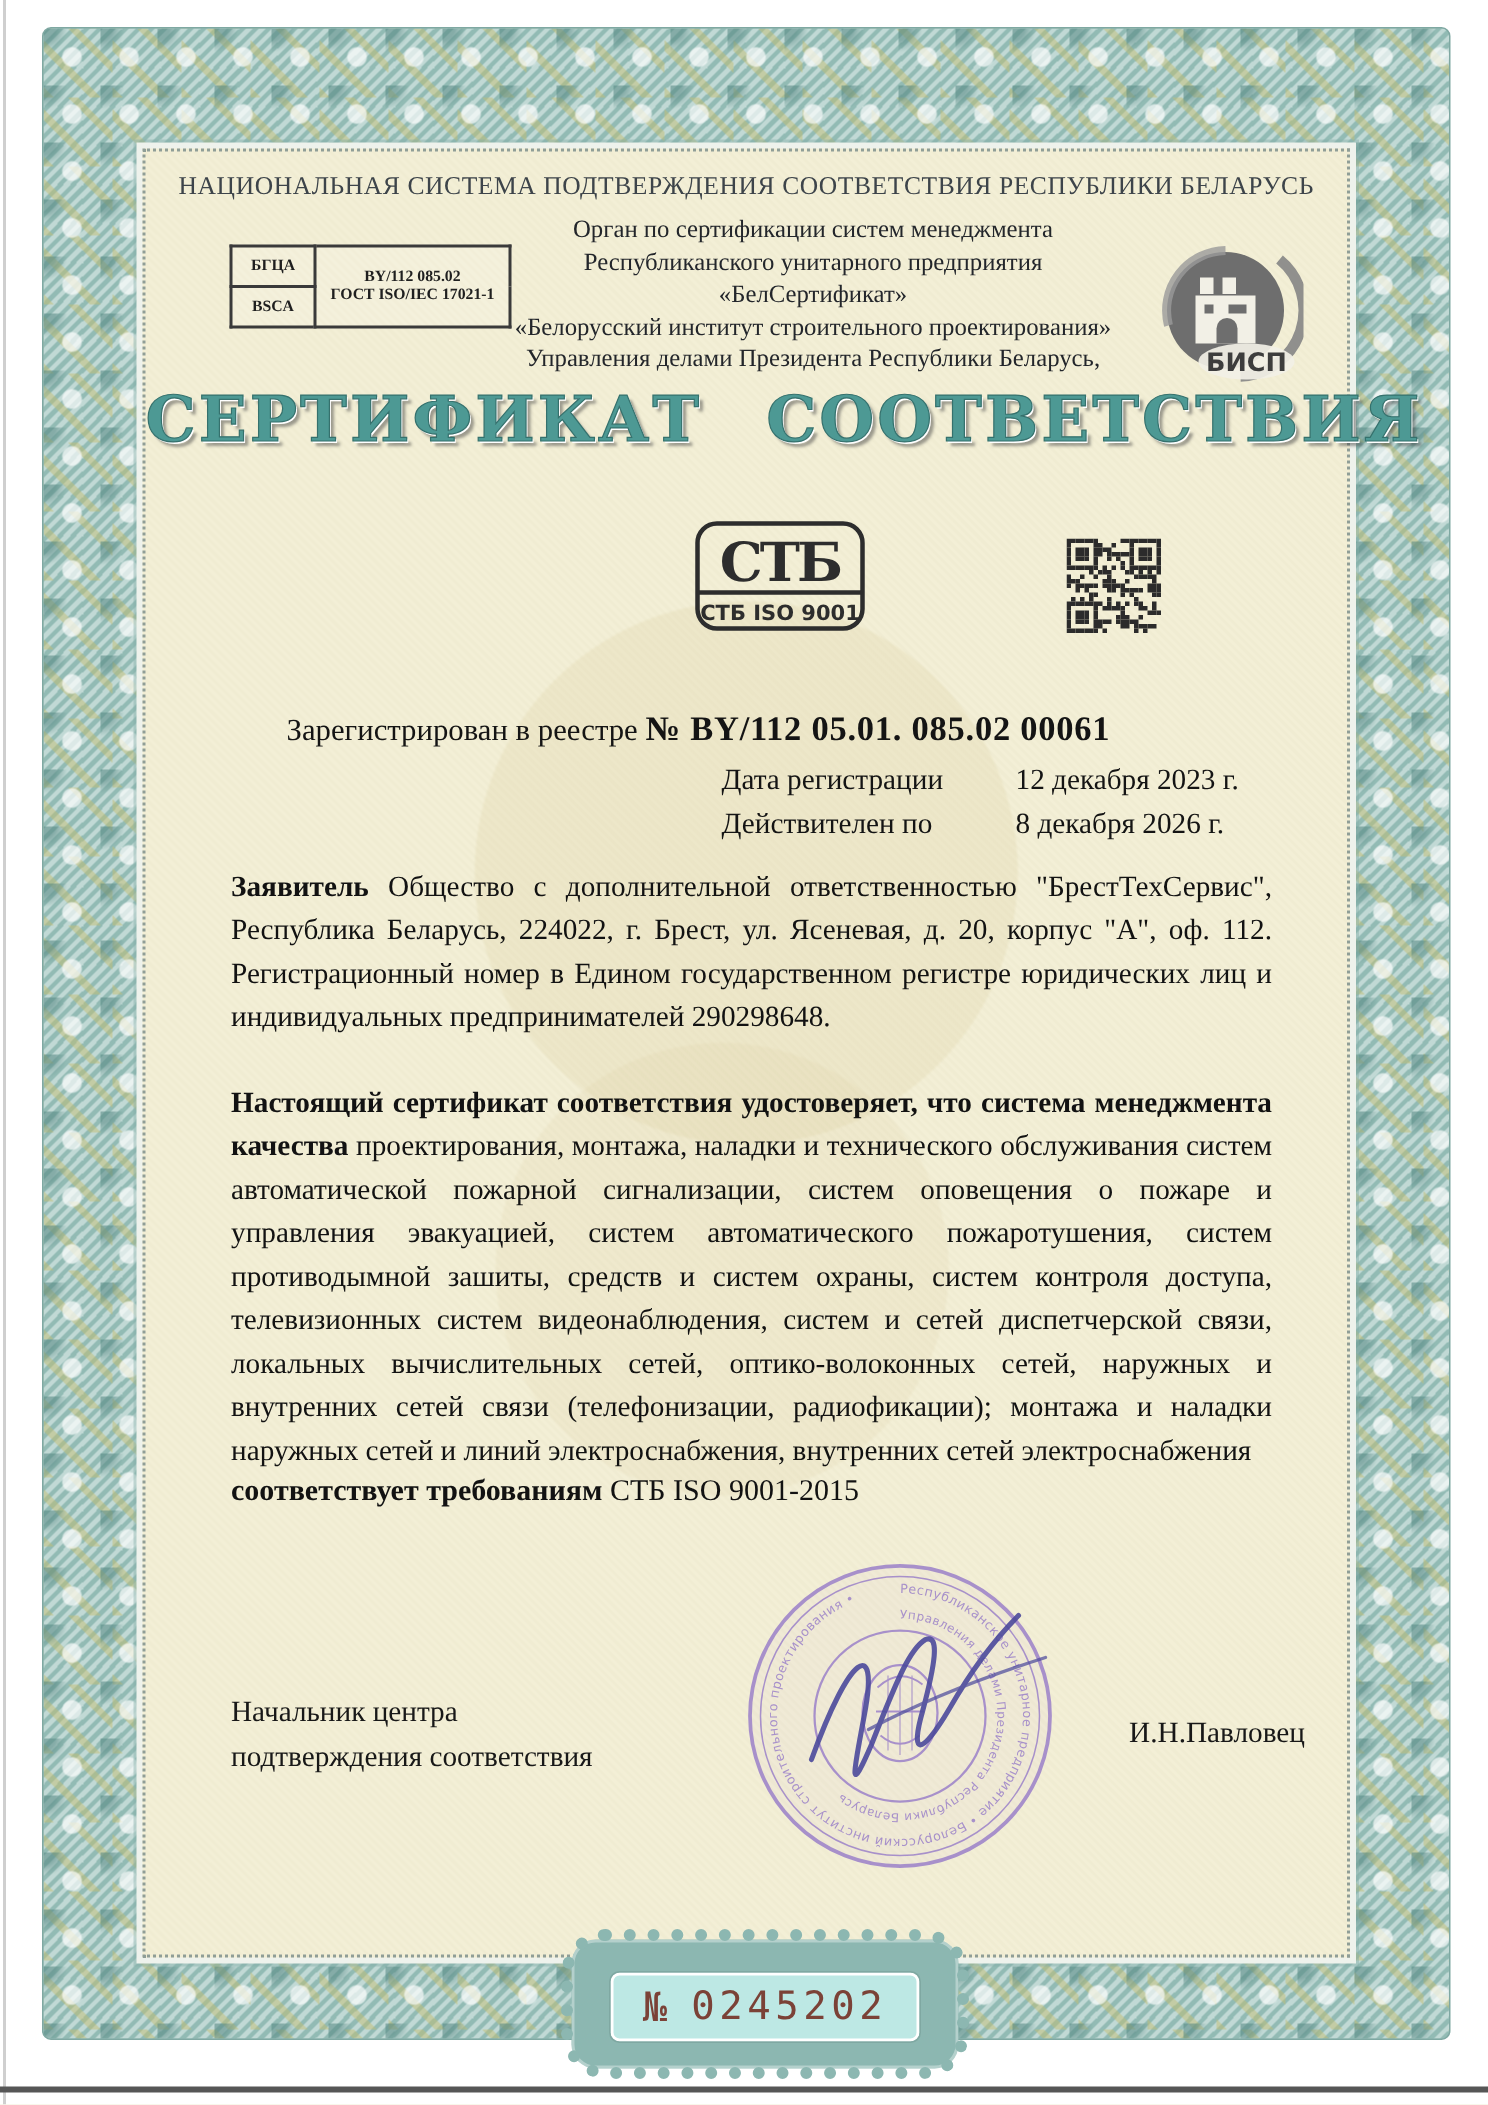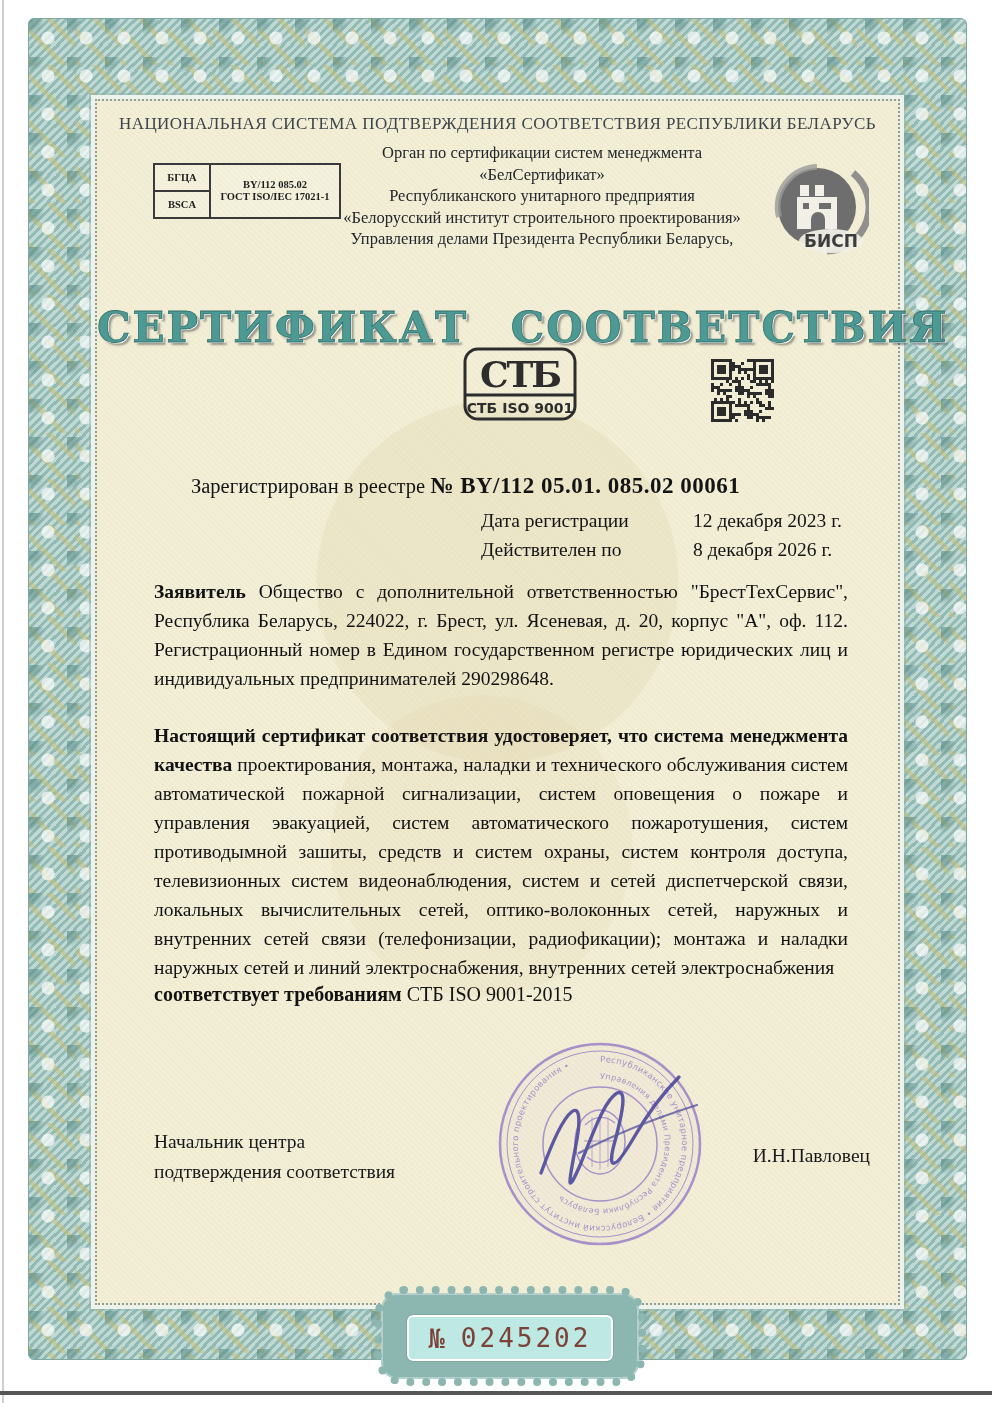--- a/index.html
+++ b/index.html
@@ -41,31 +41,31 @@
   .accred .c2{width:126px;font-size:10.5px;line-height:12px;}
   .org{position:absolute;top:41px;left:208px;width:474px;text-align:center;
        font-size:16.5px;line-height:21.5px;color:#23262b;}
   .bisp{position:absolute;top:60px;left:672px;}
 
   
   .cert-title{position:absolute;top:154px;left:0;right:0;text-align:center;
     font-family:"DejaVu Serif",serif;font-weight:bold;font-size:42px;
     letter-spacing:2px;word-spacing:26px;color:#4d9994;
     -webkit-text-stroke:.8px #35716d;
-    text-shadow:1px 1px 0 #ffffff, 3px 3px 2px rgba(70,70,70,.5);white-space:nowrap;margin-top:48px;}
+    text-shadow:1px 1px 0 #ffffff, 3px 3px 2px rgba(70,70,70,.5);white-space:nowrap;}
 
   
   .stb{position:absolute;top:246px;left:366px;}
   .qr{position:absolute;top:258px;left:614px;width:63px;height:63px;}
 
   
   .reg{position:absolute;top:372px;left:94px;font-size:20.5px;color:#141414;white-space:nowrap;}
   .reg .num{font-weight:bold;font-size:23px;letter-spacing:.5px;}
   .dates{position:absolute;top:409px;left:384px;width:372px;font-size:19.5px;color:#141414;}
-  .daterow{display:flex;height:29px;align-items:baseline;gap:16px;}
+  .daterow{display:flex;height:29px;align-items:baseline;}
   .dlabel{width:196px;}
   .dvalue{flex:1;}
 
   
   .para{position:absolute;left:57px;width:694px;text-align:justify;
         font-size:19.5px;line-height:29px;color:#121212;margin:0;}
   .applicant{top:476px;}
   .statement{top:620px;}
   .b{font-weight:bold;}
   .conf{position:absolute;top:882px;left:57px;font-size:20px;color:#121212;white-space:nowrap;}
@@ -110,22 +110,22 @@
         </td>
       </tr>
       <tr>
         <td class="c1">BSCA</td>
       </tr>
     </tbody>
       </table>
 
     <div class="org">
       <div>Орган по сертификации систем менеджмента</div>
+      <div>Республиканского унитарного предприятия</div>
       <div>«БелСертификат»</div>
-      <div>Республиканского унитарного предприятия</div>
       <div>«Белорусский институт строительного проектирования»</div>
       <div>Управления делами Президента Республики Беларусь,</div>
     </div>
 
     <svg class="bisp" width="100" height="98" viewBox="0 0 100 98">
       <circle cx="48" cy="46" r="39" fill="#6e6e6e"></circle>
       <path d="M48 6 A40 40 0 0 0 10 56" fill="none" stroke="#9a9a9a" stroke-width="6" opacity=".8"></path>
       <path d="M84 12 A44 44 0 0 1 58 90" fill="none" stroke="#858585" stroke-width="7" opacity=".9"></path>
       <rect x="31" y="24" width="9" height="11" fill="#f2f0e6"></rect>
       <rect x="46" y="24" width="9" height="11" fill="#f2f0e6"></rect>

